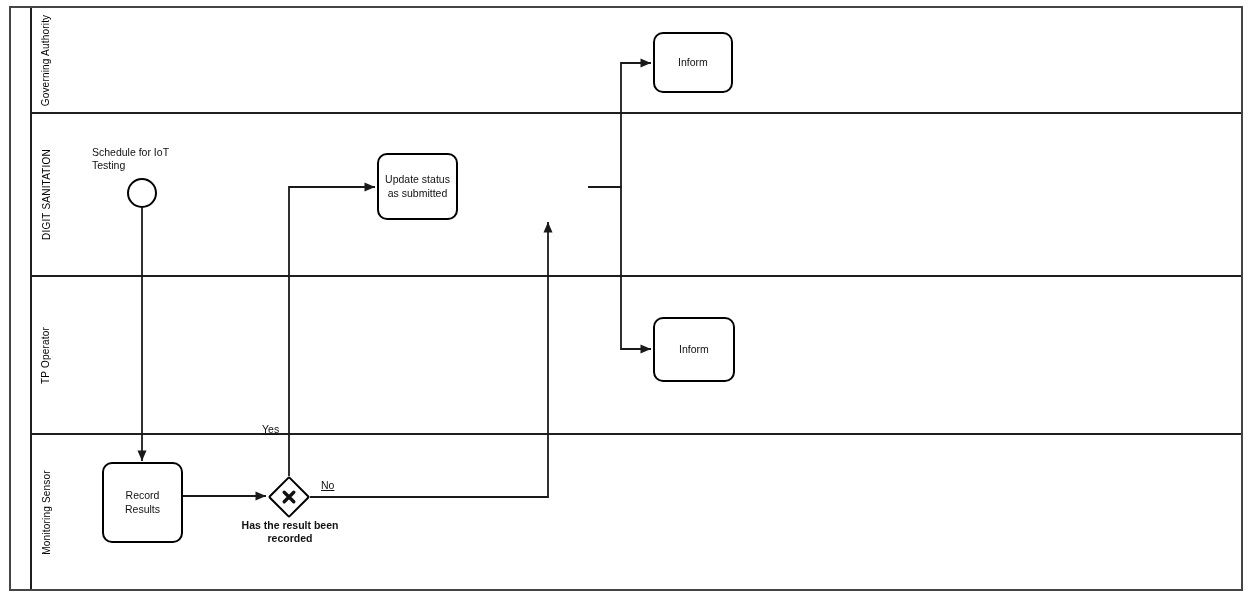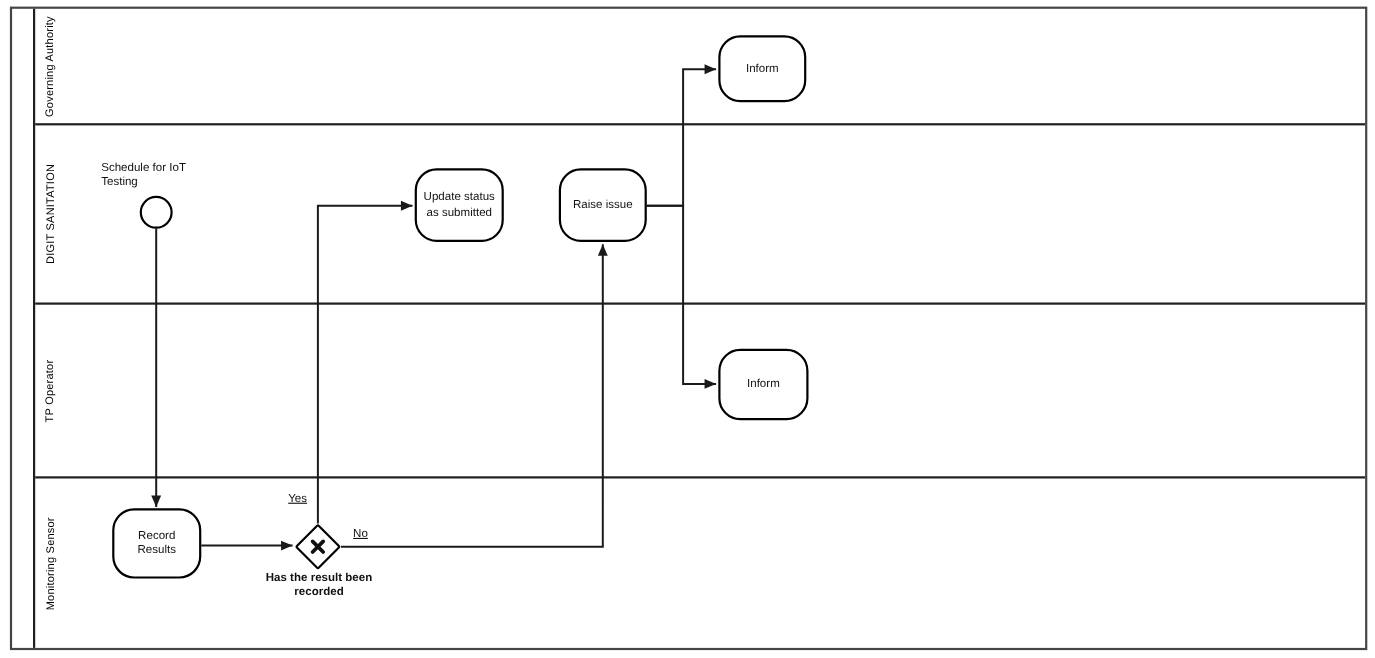--- a/index.html
+++ b/index.html
@@ -62,35 +62,35 @@
     fill: none;
     stroke: #1a1a1a;
     stroke-width: 1.8px;
   }
   
   .task {
     position: absolute;
     box-sizing: border-box;
     background: #ffffff;
     border: 2px solid #000000;
-    border-radius: 20px;
+    border-radius: 10px;
     display: flex;
     align-items: center;
     justify-content: center;
     text-align: center;
     font-size: 10.5px;
     line-height: 1.25;
     color: #111111;
     padding: 2px 5px;
   }
   .task-update  { left: 377px; top: 153px; width: 81px; height: 67px; }
   .task-raise   { left: 508px; top: 153px; width: 80px; height: 67px; }
   .task-inform-ga { left: 653px; top: 32px;  width: 80px; height: 61px; }
   .task-inform-tp { left: 653px; top: 317px; width: 82px; height: 65px; }
-  .task-record  { left: 102px; top: 462px; width: 81px; height: 64px; }
+  .task-record  { left: 102px; top: 462px; width: 81px; height: 81px; }
   .start-event {
     position: absolute;
     left: 127px; top: 178px;
     width: 30px; height: 30px;
     box-sizing: border-box;
     border: 2px solid #000000;
     border-radius: 50%;
     background: #ffffff;
   }
   .gateway {
@@ -109,21 +109,21 @@
     width: 22px; height: 22px;
   }
   
   .float-label {
     position: absolute;
     font-size: 10.5px;
     line-height: 1.25;
     color: #111111;
   }
   .label-start    { left: 92px;  top: 146px; width: 100px; }
-  .label-yes      { left: 262px; top: 447px; text-decoration: underline; }
+  .label-yes      { left: 262px; top: 423px; text-decoration: underline; }
   .label-no       { left: 321px; top: 479px; text-decoration: underline; }
   .label-question { left: 237px; top: 519px; width: 106px; text-align: center; font-weight: bold; }
 </style>
 </head>
 <body>
 
 <div class="canvas">
 
   <div class="pool">
     <div class="pool-title-divider"></div>
@@ -176,23 +176,20 @@
     <path d="M6.2,6.2 L15.8,15.8 M15.8,6.2 L6.2,15.8" stroke="#111111" stroke-width="3.4" stroke-linecap="round" fill="none"></path>
   </svg>
   <div class="float-label label-yes">Yes</div>
   <div class="float-label label-no">No</div>
   <div class="float-label label-question">Has the result been recorded</div>
 
   <div class="task task-update">
     <span>Update status as submitted</span>
   </div>
 
-  <div class="task task-raise">
-    <span>Raise issue</span>
-  </div>
 
   <div class="task task-inform-ga">
     <span>Inform</span>
   </div>
 
   <div class="task task-inform-tp">
     <span>Inform</span>
   </div>
 
 </div>

